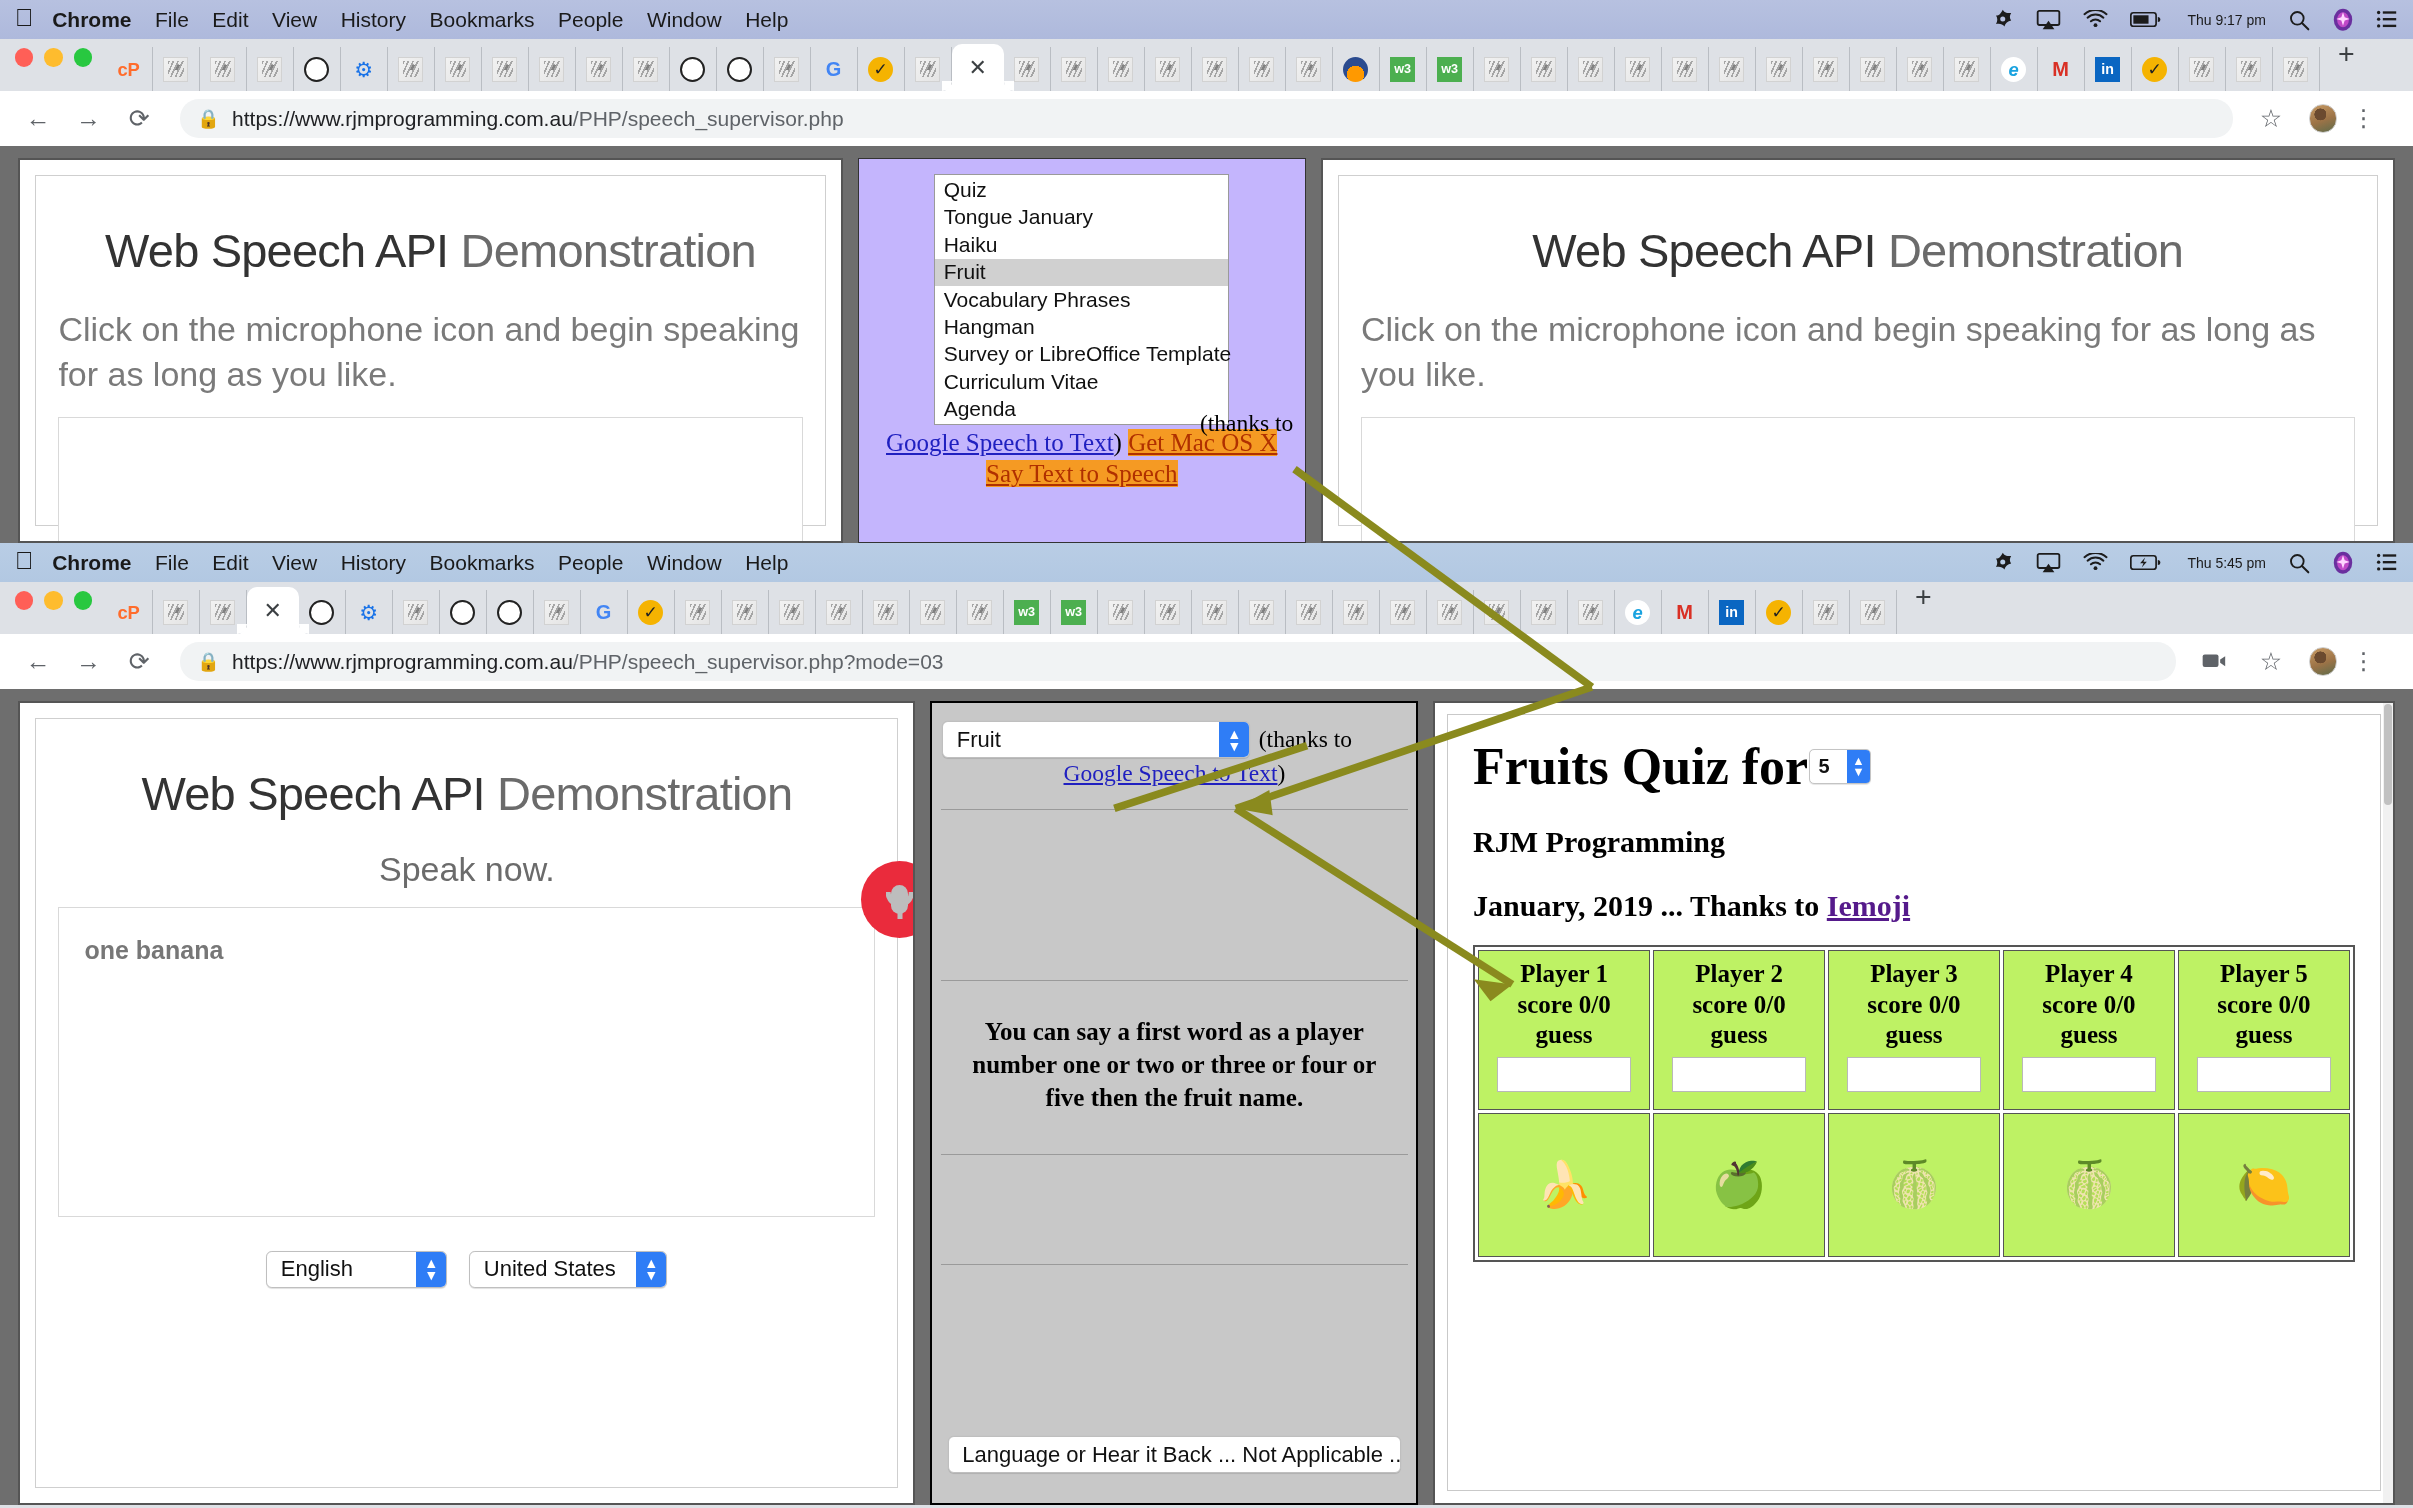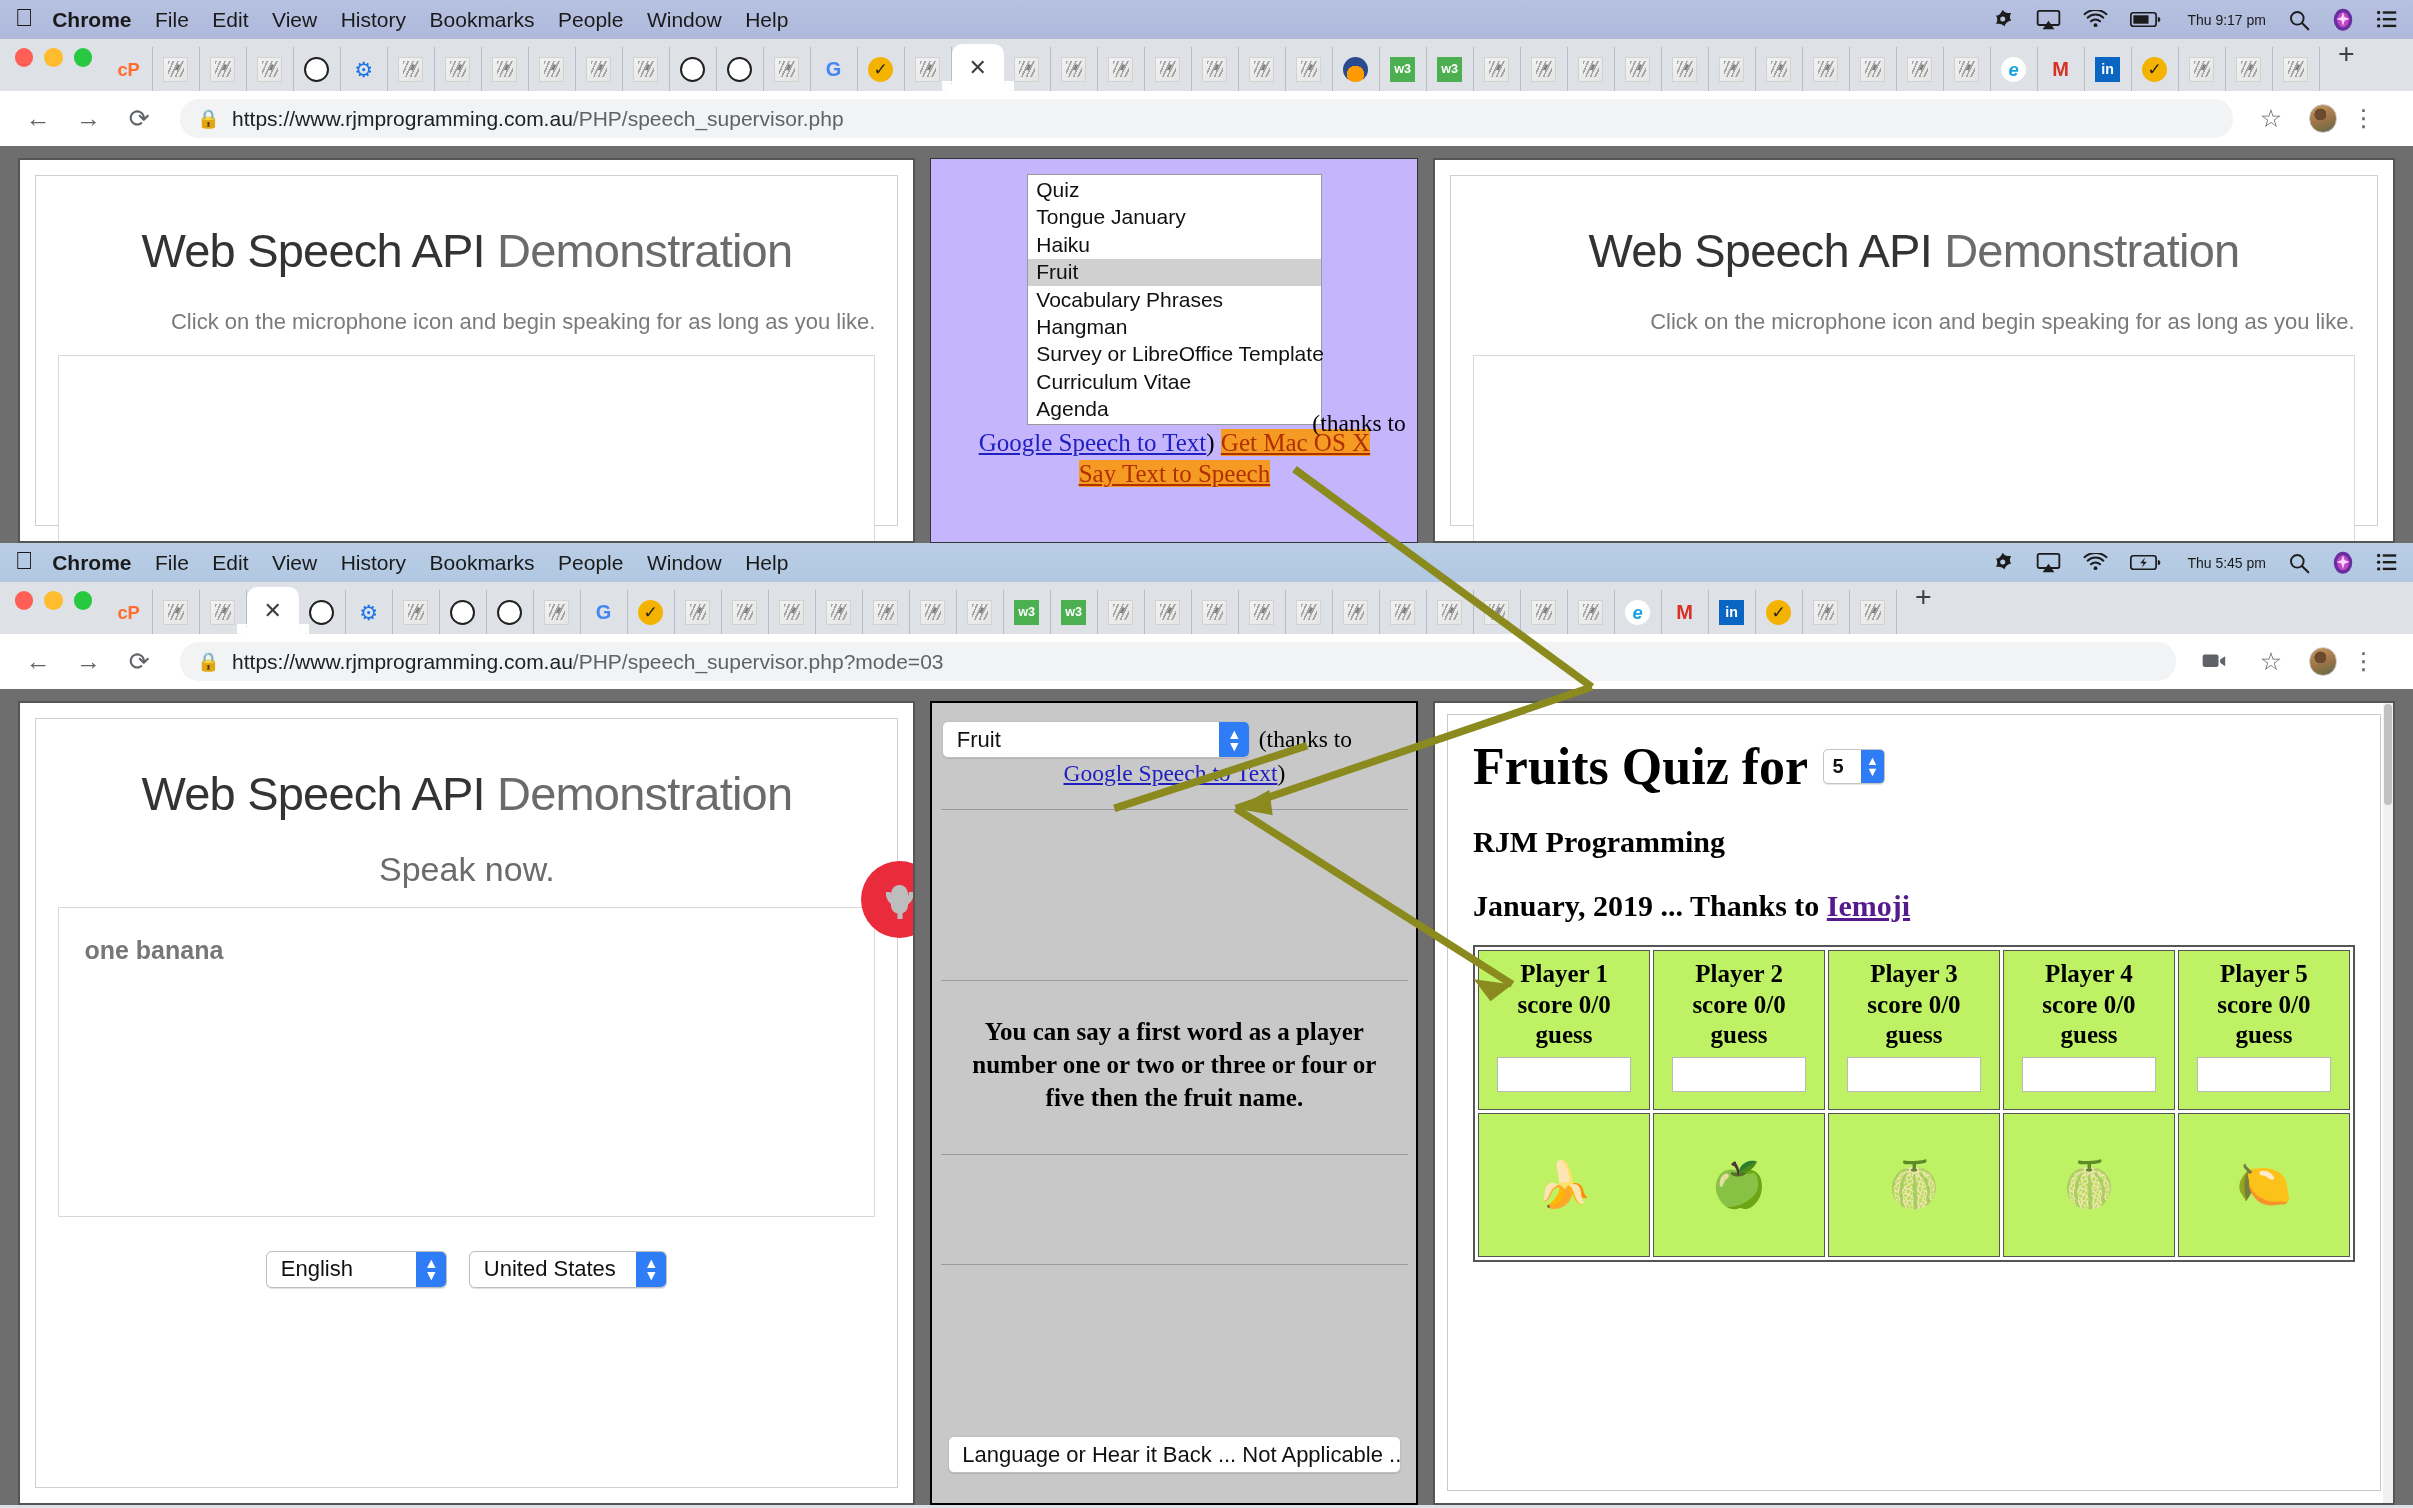--- a/index.html
+++ b/index.html
@@ -93,21 +93,21 @@
   .panel { background:#fff; border:2.5px solid #555; position:relative; overflow:hidden;}
   .panel.left   { width: 897px; }
   .panel.mid    { width: 488px; background:#c8c8c8; border:2.5px solid #000;}
   .panel.right  { flex:1 1 auto; }
 
   .inner-box { margin:15px; border:1.7px solid #cfcfcf; height: calc(100% - 30px); padding: 8.4px 22px; }
 
   .wsa-title { text-align:center; font-size:47px; font-weight:400; color:#333;
                font-family:"Liberation Sans", sans-serif; letter-spacing:-0.8px; margin-top: 39px;}
   .wsa-title .lite { color:#6b6b6b; }
-  .wsa-sub { text-align:right; font-size:22px; color:#7a7a7a; line-height:1.35; margin-top: 28.5px;}
+  .wsa-sub { text-align:left; font-size:34px; color:#7a7a7a; line-height:1.35; margin-top: 28.5px;}
   .wsa-speak { text-align:center; font-size:34px; color:#6b6b6b; margin-top: 28.5px;}
 
   .speech-area { position:relative; margin: 18.4px 0 0 0; border:0.8px solid #d9d9d9; height: 310px; background:#fff;}
   .speech-text { font-size: 25px; font-weight: bold; color:#777; padding: 28.5px 0 0 25px;}
   .mic {
     position:absolute; right:-32px; top:-23.5px; width: 77px; height:77px; border-radius:50%;
     background:#ea2b3c; display:flex;align-items:center;justify-content:center;
   }
   .mic .m1{ width:17px;height:28.5px;border-radius:9.2px;background:#bdbdbd;position:relative;}
   .mic .m2{ position:absolute; left:50%; transform:translateX(-50%); top:31px;
@@ -140,21 +140,21 @@
   .g2t-line a { color:#2020c0; text-decoration:underline;}
   .hr-line { height:0.8px; background:#9a9a9a; margin: 22px 8.4px; }
   .mid-instr {
     font-family:"Liberation Serif", serif; font-weight:bold; font-size:25px;
     text-align:center; line-height:1.32; color:#000; padding: 0 20px;
   }
   .mid-bottom { position:absolute; bottom:30px; left:0; right:0; display:flex; justify-content:center;}
 
   
   .quiz-box { margin:11.7px; border:1.7px solid #c9c9c9; padding: 22px 25px 0 25px; height:calc(100% - 23.5px); }
-  .quiz-h1 { font-family:"Liberation Serif", serif; font-weight:bold; font-size:52px; display:flex; align-items:center; gap:15px;}
+  .quiz-h1 { font-family:"Liberation Serif", serif; font-weight:bold; font-size:52px; display:flex; align-items:center; gap:1px;}
   .stepper {
     display:inline-flex; align-items:center; height:35px; width:62px;
     border:0.8px solid #c4c4c4; border-radius:5px; background:#fff; font-size:20px;
     font-family:"Liberation Sans", sans-serif; overflow:hidden; box-shadow:0 0.8px 0.8px rgba(0,0,0,.1);
   }
   .stepper .v { padding: 0 8.4px; color:#111;}
   .stepper .ar { margin-left:auto; width:23.5px;height:100%; background:#2f7df6; color:#fff;
                  display:flex;flex-direction:column;align-items:center;justify-content:center;
                  font-size:12.6px;line-height:.85;font-weight:bold;}
   .quiz-h2 { font-family:"Liberation Serif", serif; font-weight:bold; font-size:30px; margin-top:28.5px;}

